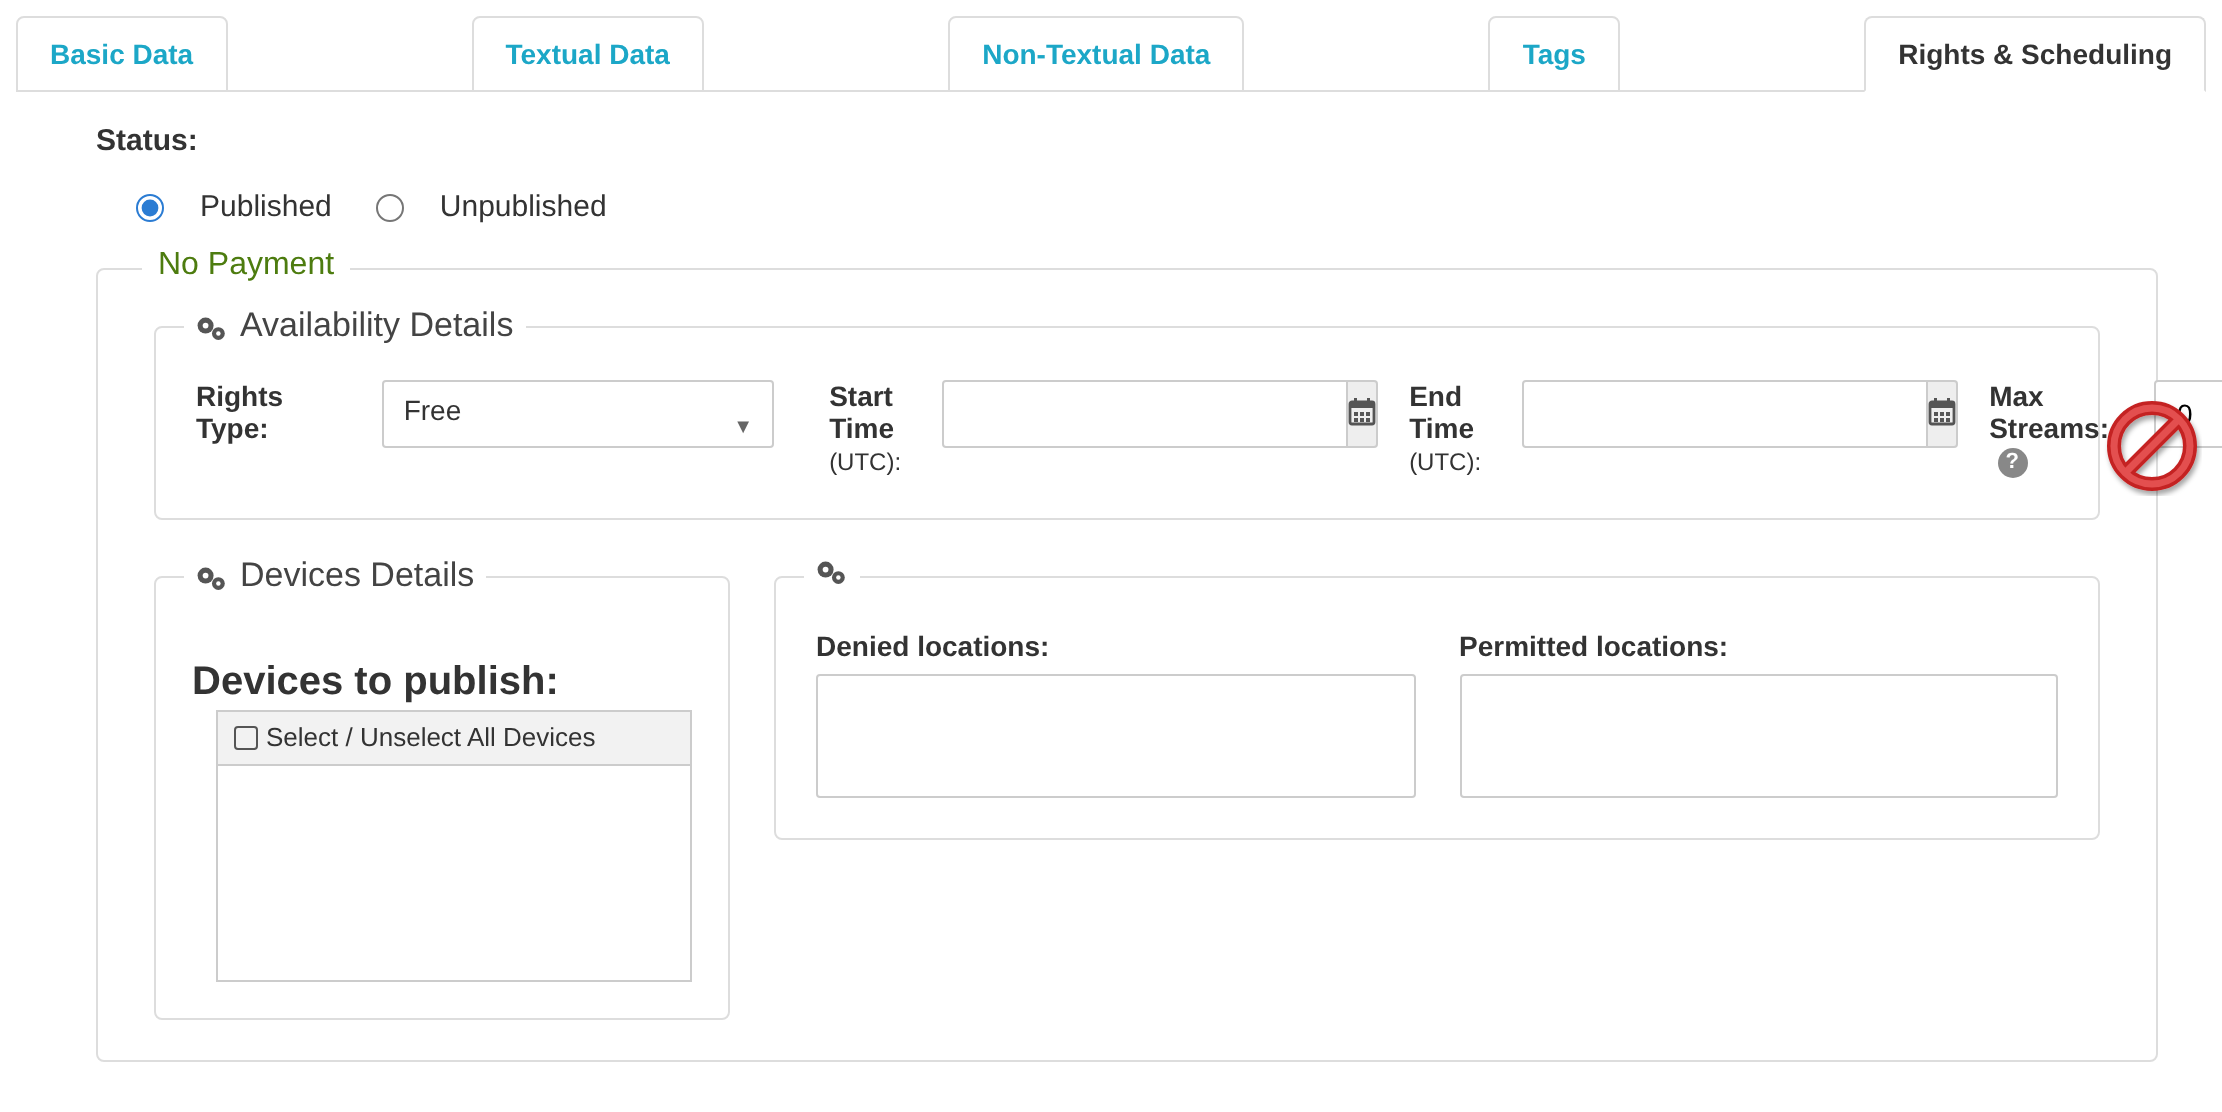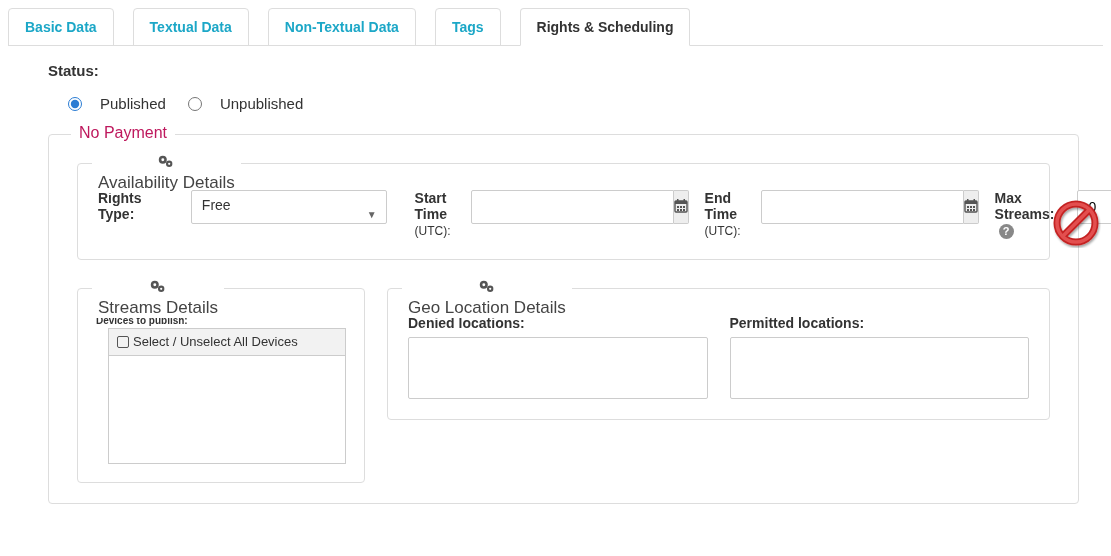--- a/index.html
+++ b/index.html
@@ -10,20 +10,21 @@
     body {
       font-family: -apple-system, BlinkMacSystemFont, "Segoe UI", Helvetica, Arial, sans-serif;
       font-size: 14px;
       color: #333;
       background: #fff;
       padding: 8px;
     }
     .tabs {
       display: flex;
       gap: 19px;
+      justify-content: space-between;
     }
     .tab {
       padding: 10px 16px;
       border: 1px solid #ddd;
       border-radius: 4px 4px 0 0;
       cursor: pointer;
       font-size: 14px;
       font-weight: 600;
       color: #1CA7C7;
       background: #fff;
@@ -77,41 +78,40 @@
       position: relative;
       margin-top: 12px;
     }
     .fieldset-legend {
       position: absolute;
       top: -11px;
       left: 22px;
       background: #fff;
       padding: 0 8px;
       font-size: 16px;
-      color: #be185d;
+      color: #4d7c0f;
     }
     .availability-fieldset {
       border: 1px solid #ddd;
       border-radius: 4px;
       padding: 16px 20px 20px 20px;
       position: relative;
       margin-bottom: 28px;
     }
     .section-title {
       position: absolute;
       top: -11px;
       left: 14px;
       background: #fff;
       padding: 0 6px;
       font-size: 17px;
       color: #444;
       display: flex;
       align-items: center;
       gap: 6px;
-      flex-direction: column;
     }
     .gear-icon {
       width: 16px;
       height: 14px;
       display: inline-block;
     }
     .availability-row {
       display: flex;
       gap: 28px;
       margin-top: 10px;
@@ -219,22 +219,22 @@
     }
     .geo-fieldset {
       border: 1px solid #ddd;
       border-radius: 4px;
       padding: 16px 20px 20px 20px;
       position: relative;
       flex: 1;
     }
     .devices-inner-label {
       font-weight: 700;
-      font-size: 10px;
-      margin-top: 10px;
+      font-size: 20px;
+      margin-top: 25px;
       margin-bottom: 2px;
     }
     .select-all-btn {
       display: flex;
       align-items: center;
       gap: 4px;
       width: 100%;
       height: 28px;
       border: 1px solid #ccc;
       background: #f2f2f2;
@@ -415,41 +415,40 @@
       <div class="devices-fieldset">
         <div class="section-title">
           <span class="gear-icon">
             <svg viewBox="0 0 20 16" fill="#555">
               <circle cx="6" cy="6" r="5"></circle>
                 <circle cx="6" cy="6" r="1.8" fill="#fff"></circle>
               <circle cx="14" cy="11" r="4"></circle>
                 <circle cx="14" cy="11" r="1.4" fill="#fff"></circle>
             </svg>
           </span>
-          <span>Streams Details</span>
+          <span>Devices Details</span>
         </div>
         <div class="devices-inner-label">Devices to publish:</div>
         <button class="select-all-btn">
           <span class="checkbox-icon"></span>
           <span>Select / Unselect All Devices</span>
         </button>
         <div class="devices-list"></div>
       </div>
 
       <div class="geo-fieldset">
         <div class="section-title">
           <span class="gear-icon">
             <svg viewBox="0 0 20 16" fill="#555">
               <circle cx="6" cy="6" r="5"></circle>
                 <circle cx="6" cy="6" r="1.8" fill="#fff"></circle>
               <circle cx="14" cy="11" r="4"></circle>
                 <circle cx="14" cy="11" r="1.4" fill="#fff"></circle>
             </svg>
           </span>
-          <span>Geo Location Details</span>
         </div>
         <div class="geo-row">
           <div class="geo-col">
             <div class="geo-label">Denied locations:</div>
             <div class="geo-box"></div>
           </div>
           <div class="geo-col">
             <div class="geo-label">Permitted locations:</div>
             <div class="geo-box"></div>
           </div>

